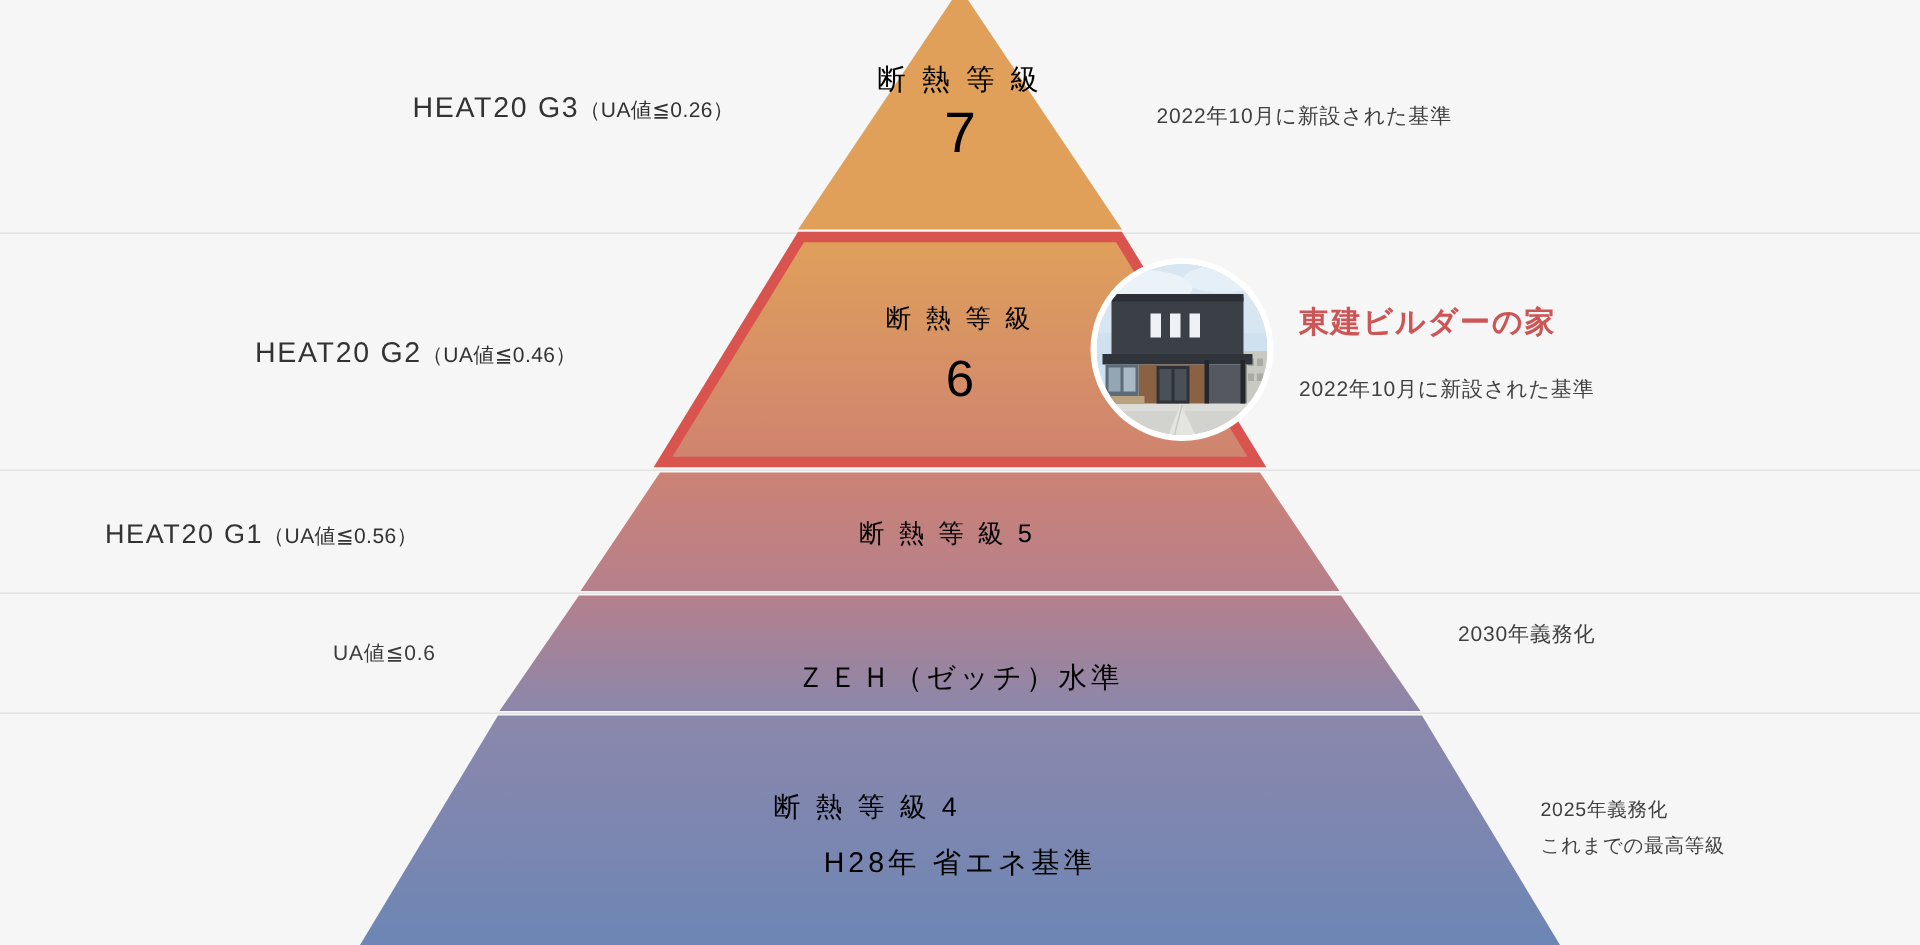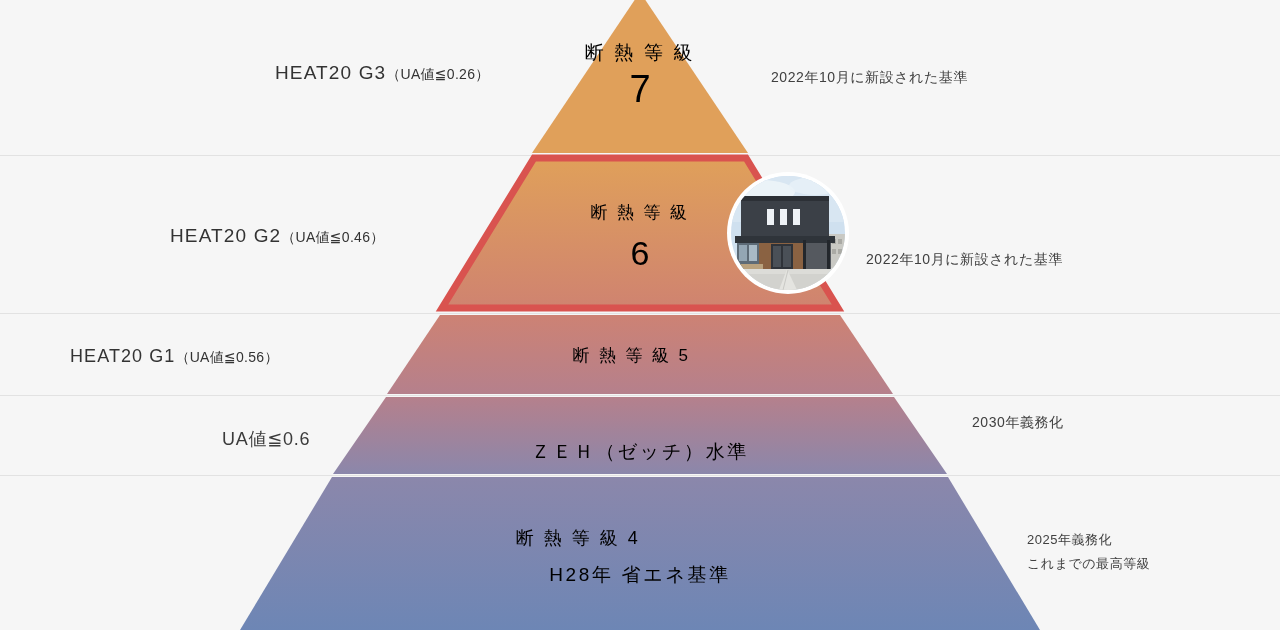--- a/index.html
+++ b/index.html
@@ -72,21 +72,21 @@
     letter-spacing: 0.06em;
   }
   #note-g2  { left: 866px; top: 247px; }
 
   
   #g5-title { left: 0; top: 344px; width: 1263px; font-size: 17px; font-weight: 500; }
   #heat-g1  { left: 70px; top: 346px; font-size: 18px; letter-spacing: 0.06em; }
 
   
   #zeh-title { left: 0; top: 424px; width: 1280px; font-size: 19px; font-weight: 500; margin-top: 15px; }
-  #ua06      { left: 222px; top: 427px; font-size: 18px; color: #3b3b3b; letter-spacing: 0.04em; }
+  #ua06      { left: 222px; top: 427px; font-size: 14px; color: #3b3b3b; letter-spacing: 0.04em; }
   #note-zeh  { left: 972px; top: 410px; }
 
   
   #g4-title { left: 0; top: 526px; width: 1156px; font-size: 18px; font-weight: 500; }
   #g4-sub   { left: 0; top: 562px; width: 1280px; font-size: 19px; font-weight: 500; }
   #note-g4  { left: 1027px; top: 528px; font-size: 13px; line-height: 24px; }
 
   .small-paren { font-size: 14px; letter-spacing: 0.02em; }
 
   
@@ -204,20 +204,21 @@
         <rect x="96" y="64" width="3" height="29" fill="#23272c"></rect>
 
         <polygon points="56,93 66,114 48,114" fill="#e4e4e0"></polygon>
         <line x1="57" y1="94" x2="52" y2="114" stroke="#c8c8c4" stroke-width="1"></line>
 
         <rect x="6" y="88" width="26" height="5" fill="#b9a27e"></rect>
       </svg>
     </div>
   </div>
 
+  <div class="lbl-right" id="builder-name">東建ビルダーの家</div>
   <div class="lbl-right" id="note-g2">2022年10月に新設された基準</div>
 
   <div class="layer-text" id="g5-title">断 熱 等 級 5</div>
 
   <div class="lbl-left" id="heat-g1">
     <span>HEAT20 G1</span><span class="small-paren">（UA値≦0.56）</span>
   </div>
 
   <div class="layer-text" id="zeh-title">ＺＥＨ（ゼッチ）水準</div>
 

